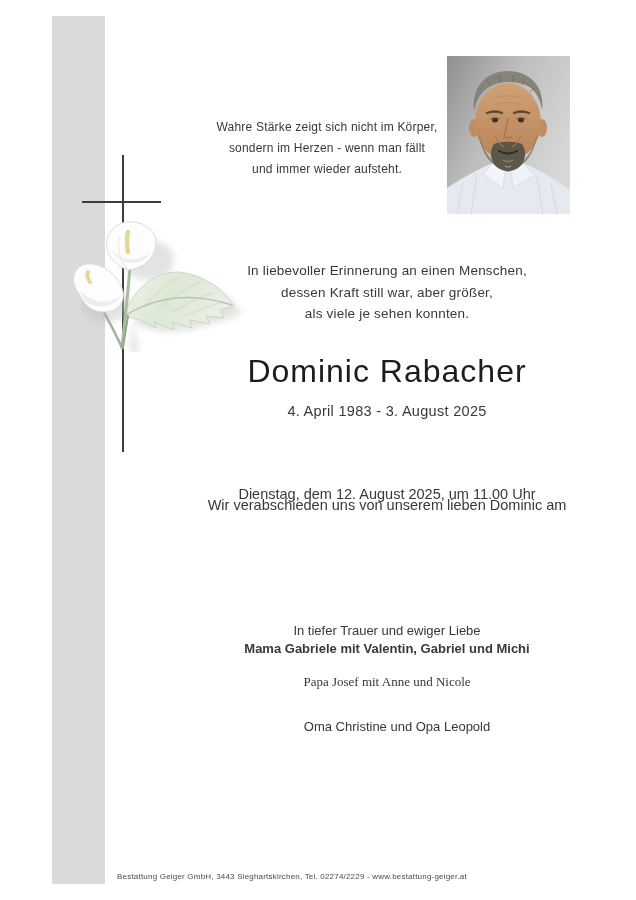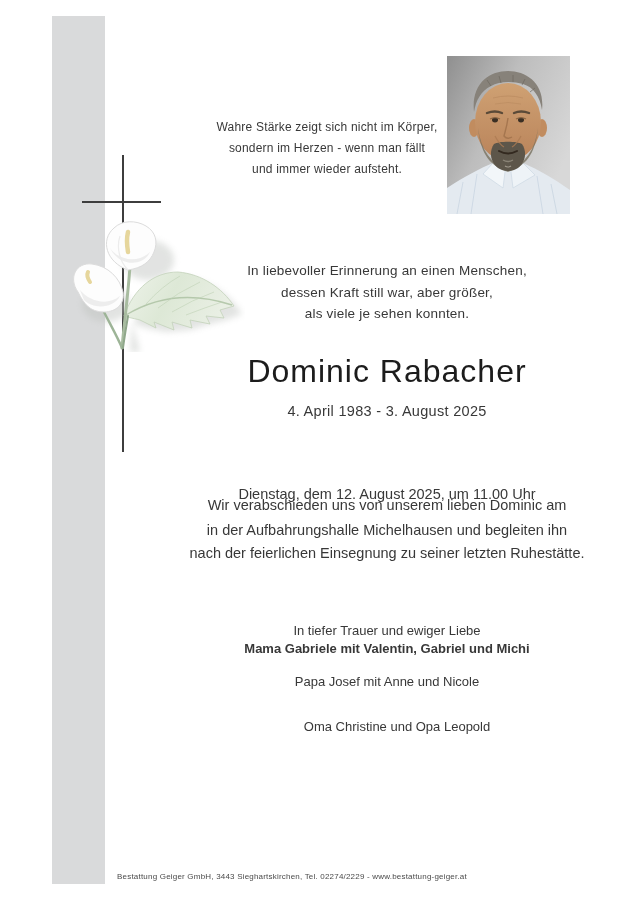--- a/index.html
+++ b/index.html
@@ -26,21 +26,21 @@
   .txt{position:absolute;text-align:center;}
   .quote{left:167px;top:117px;width:320px;font-size:12px;line-height:21px;letter-spacing:.2px;}
   .memorial{left:137px;top:260px;width:500px;font-size:13.5px;line-height:21.5px;letter-spacing:.2px;}
   .name{left:137px;top:353px;width:500px;font-size:32px;letter-spacing:1px;color:#1c1c1c;}
   .dates{left:137px;top:403px;width:500px;font-size:14.5px;letter-spacing:.3px;}
   .ann1{left:137px;top:453px;width:500px;font-size:14.5px;margin-top:44px;}
   .ann2{left:137px;top:486px;width:500px;font-size:14.5px;}
   .ann3{left:137px;top:519px;width:500px;font-size:14.5px;line-height:22.5px;}
   .fam-intro{left:137px;top:623px;width:500px;font-size:13px;}
   .fam1{left:137px;top:641px;width:500px;font-size:13px;font-weight:bold;}
-  .fam2{left:137px;top:674px;width:500px;font-size:13px;}
+  .fam2{left:137px;top:674px;width:500px;font-size:13px;font-family:Liberation Serif, serif;}
   .fam3{left:147px;top:707px;width:500px;font-size:13px;margin-top:12px;}
   .footer{left:0;top:872px;width:584px;font-size:8px;color:#4a4a4a;letter-spacing:.2px;}
 </style>
 </head>
 <body>
 
 <div class="page">
 
   <div class="side-band"></div>
 
@@ -173,24 +173,20 @@
     <div>In liebevoller Erinnerung an einen Menschen,</div>
     <div>dessen Kraft still war, aber größer,</div>
     <div>als viele je sehen konnten.</div>
   </div>
 
   <div class="txt name">Dominic Rabacher</div>
   <div class="txt dates">4. April 1983 - 3. August 2025</div>
 
   <div class="txt ann1">Wir verabschieden uns von unserem lieben Dominic am</div>
   <div class="txt ann2">Dienstag, dem 12. August 2025, um 11.00 Uhr</div>
-  <div class="txt ann3">
-    <div>in der Aufbahrungshalle Michelhausen und begleiten ihn</div>
-    <div>nach der feierlichen Einsegnung zu seiner letzten Ruhestätte.</div>
-  </div>
 
   <div class="txt fam-intro">In tiefer Trauer und ewiger Liebe</div>
   <div class="txt fam1">Mama Gabriele mit Valentin, Gabriel und Michi</div>
   <div class="txt fam2">Papa Josef mit Anne und Nicole</div>
   <div class="txt fam3">Oma Christine und Opa Leopold</div>
 
   <div class="txt footer">Bestattung Geiger GmbH, 3443 Sieghartskirchen, Tel. 02274/2229 - www.bestattung-geiger.at</div>
 
 </div>
 

